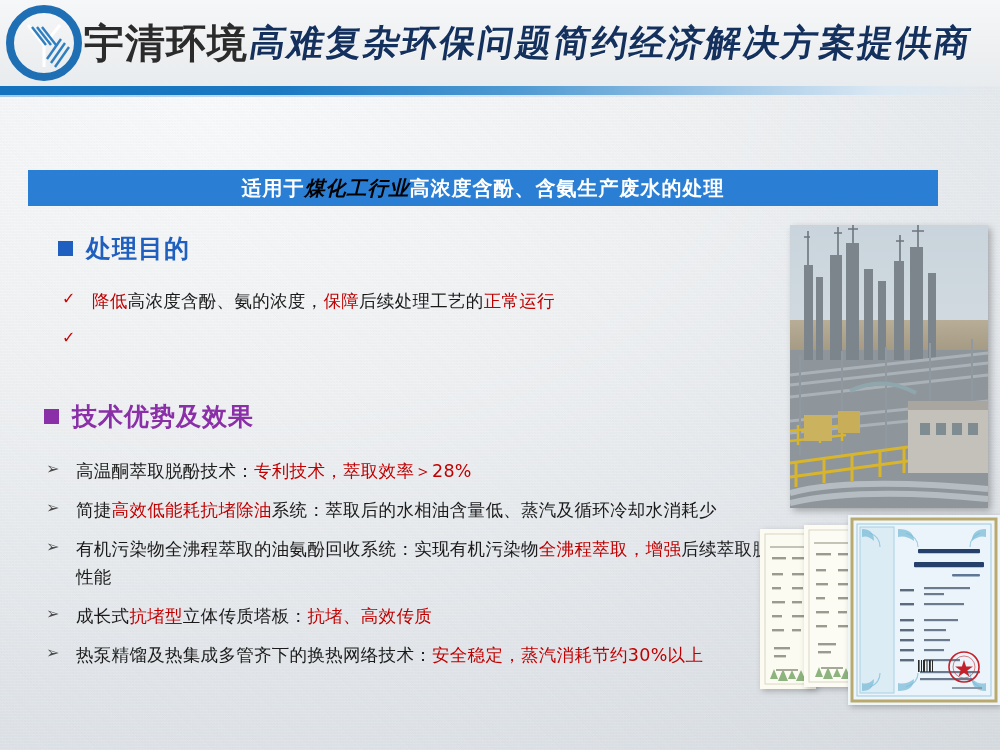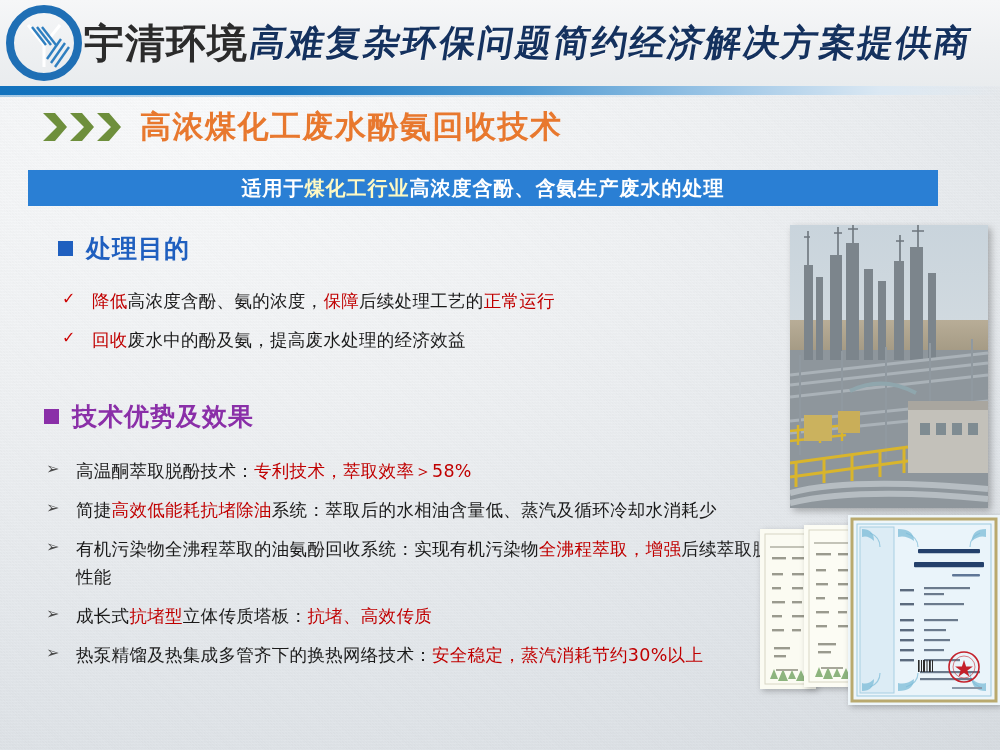--- a/index.html
+++ b/index.html
@@ -71,21 +71,21 @@
   
   .banner{
     position:absolute;left:28px;top:170px;width:910px;height:36px;
     background:#2a7fd4;
     display:flex;align-items:center;justify-content:center;
   }
   .banner-text{
     font-family:"DejaVu Sans","Liberation Sans",sans-serif;
     font-size:20px;font-weight:700;color:#ffffff;letter-spacing:1px;white-space:nowrap;
   }
-  .banner-text .hl{color:#fef9c3;}
+  .banner-text .hl{color:#000000;font-style:italic;}
 
   
   .section{position:absolute;left:44px;}
   .sec-head{display:flex;align-items:center;gap:13px;}
   .sq{width:15px;height:15px;display:inline-block;flex:0 0 auto;}
   .sq.blue{background:#1f5fbf;}
   .sq.purple{background:#8a2fa8;}
   .sec-title{
     font-family:"DejaVu Sans","Liberation Sans",sans-serif;
     font-size:25px;font-weight:700;letter-spacing:1px;white-space:nowrap;
@@ -161,73 +161,52 @@
           <circle cx="38" cy="38" r="34" fill="none" stroke="#1f6fb5" stroke-width="2" opacity=".55"></circle>
         </svg>
       </span>
       <span class="logo-text">宇清环境</span>
     </div>
     <div class="tagline">高难复杂环保问题简约经济解决方案提供商</div>
   </div>
   <div class="hr-blue"></div>
   <div class="hr-blue-thin"></div>
 
-  <div class="title-row">
-    <span class="chevrons">
-      <span class="chev">
-        <svg width="26" height="30" viewBox="0 0 26 30">
-            <path d="M1 1 L15 15 L1 29 L13 29 L25 15 L13 1 Z" fill="#6e8f3c"></path>
-          </svg>
-      </span>
-      <span class="chev">
-        <svg width="26" height="30" viewBox="0 0 26 30">
-            <path d="M1 1 L15 15 L1 29 L13 29 L25 15 L13 1 Z" fill="#6e8f3c"></path>
-          </svg>
-      </span>
-      <span class="chev">
-        <svg width="26" height="30" viewBox="0 0 26 30">
-            <path d="M1 1 L15 15 L1 29 L13 29 L25 15 L13 1 Z" fill="#6e8f3c"></path>
-          </svg>
-      </span>
-    </span>
-    <span class="slide-title">高浓煤化工废水酚氨回收技术</span>
-  </div>
 
   <div class="banner">
     <span class="banner-text">
       <span>适用于</span><span class="hl">煤化工行业</span><span>高浓度含酚、含氨生产废水的处理</span>
     </span>
   </div>
 
   <div class="section" id="sec-purpose">
     <div class="sec-head">
       <span class="sq blue"></span>
       <span class="sec-title blue">处理目的</span>
     </div>
     <div class="bullets" id="purpose-list">
         <div class="bl">
           <span class="mk check">✓</span>
           <span class="tx"><span class="rd">降低</span><span>高浓度含酚、氨的浓度，</span><span class="rd">保障</span><span>后续处理工艺的</span><span class="rd">正常运行</span></span>
         </div>
         <div class="bl">
           <span class="mk check">✓</span>
-          <span class="tx"><span class="rd">回收</span><span>废水中的酚及氨，提高废水处理的经济效益</span></span>
         </div>
       </div>
   </div>
 
   <div class="section" id="sec-adv">
     <div class="sec-head">
       <span class="sq purple"></span>
       <span class="sec-title purple">技术优势及效果</span>
     </div>
     <div class="bullets" id="adv-list">
         <div class="bl">
           <span class="mk arrow">➢</span>
-          <span class="tx"><span>高温酮萃取脱酚技术：</span><span class="rd">专利技术，萃取效率＞58%</span></span>
+          <span class="tx"><span>高温酮萃取脱酚技术：</span><span class="rd">专利技术，萃取效率＞28%</span></span>
         </div>
         <div class="bl">
           <span class="mk arrow">➢</span>
           <span class="tx"><span>简捷</span><span class="rd">高效低能耗抗堵除油</span><span>系统：萃取后的水相油含量低、蒸汽及循环冷却水消耗少</span></span>
         </div>
         <div class="bl">
           <span class="mk arrow">➢</span>
           <span class="tx"><span>有机污染物全沸程萃取的油氨酚回收系统：实现有机污染物</span><span class="rd">全沸程萃取，增强</span><span>后续萃取脱酚性能</span></span>
         </div>
         <div class="bl">

